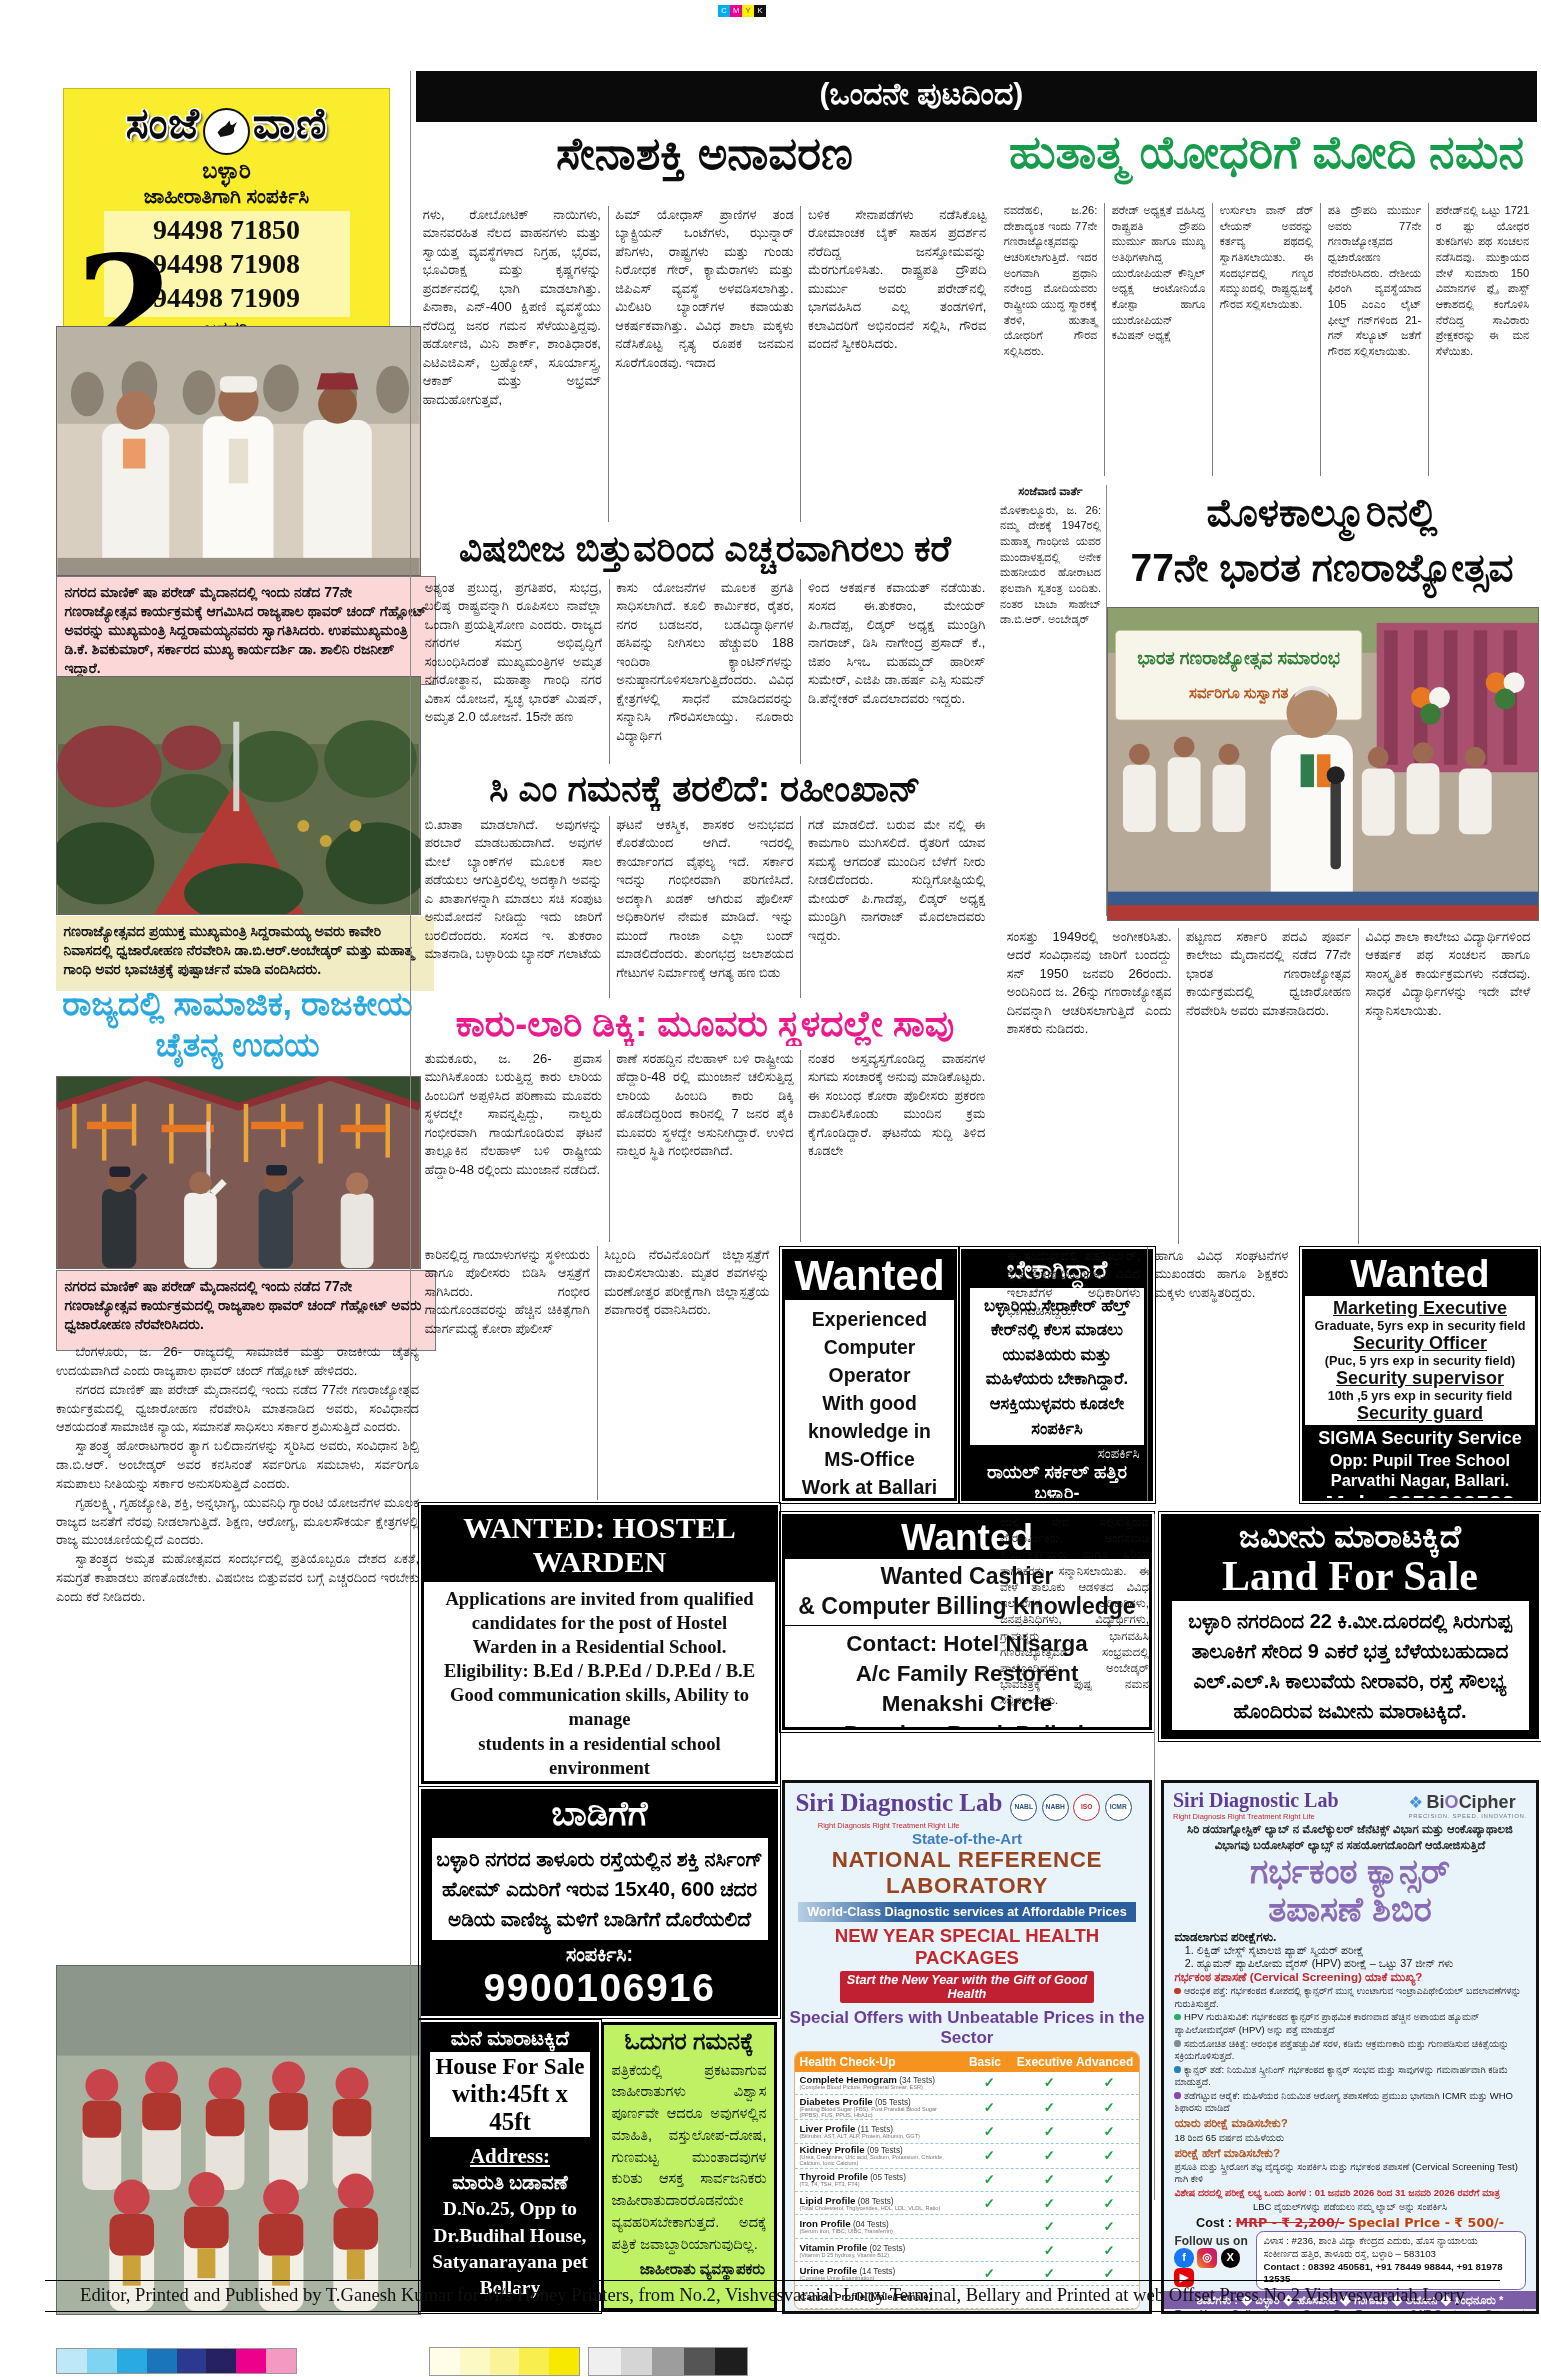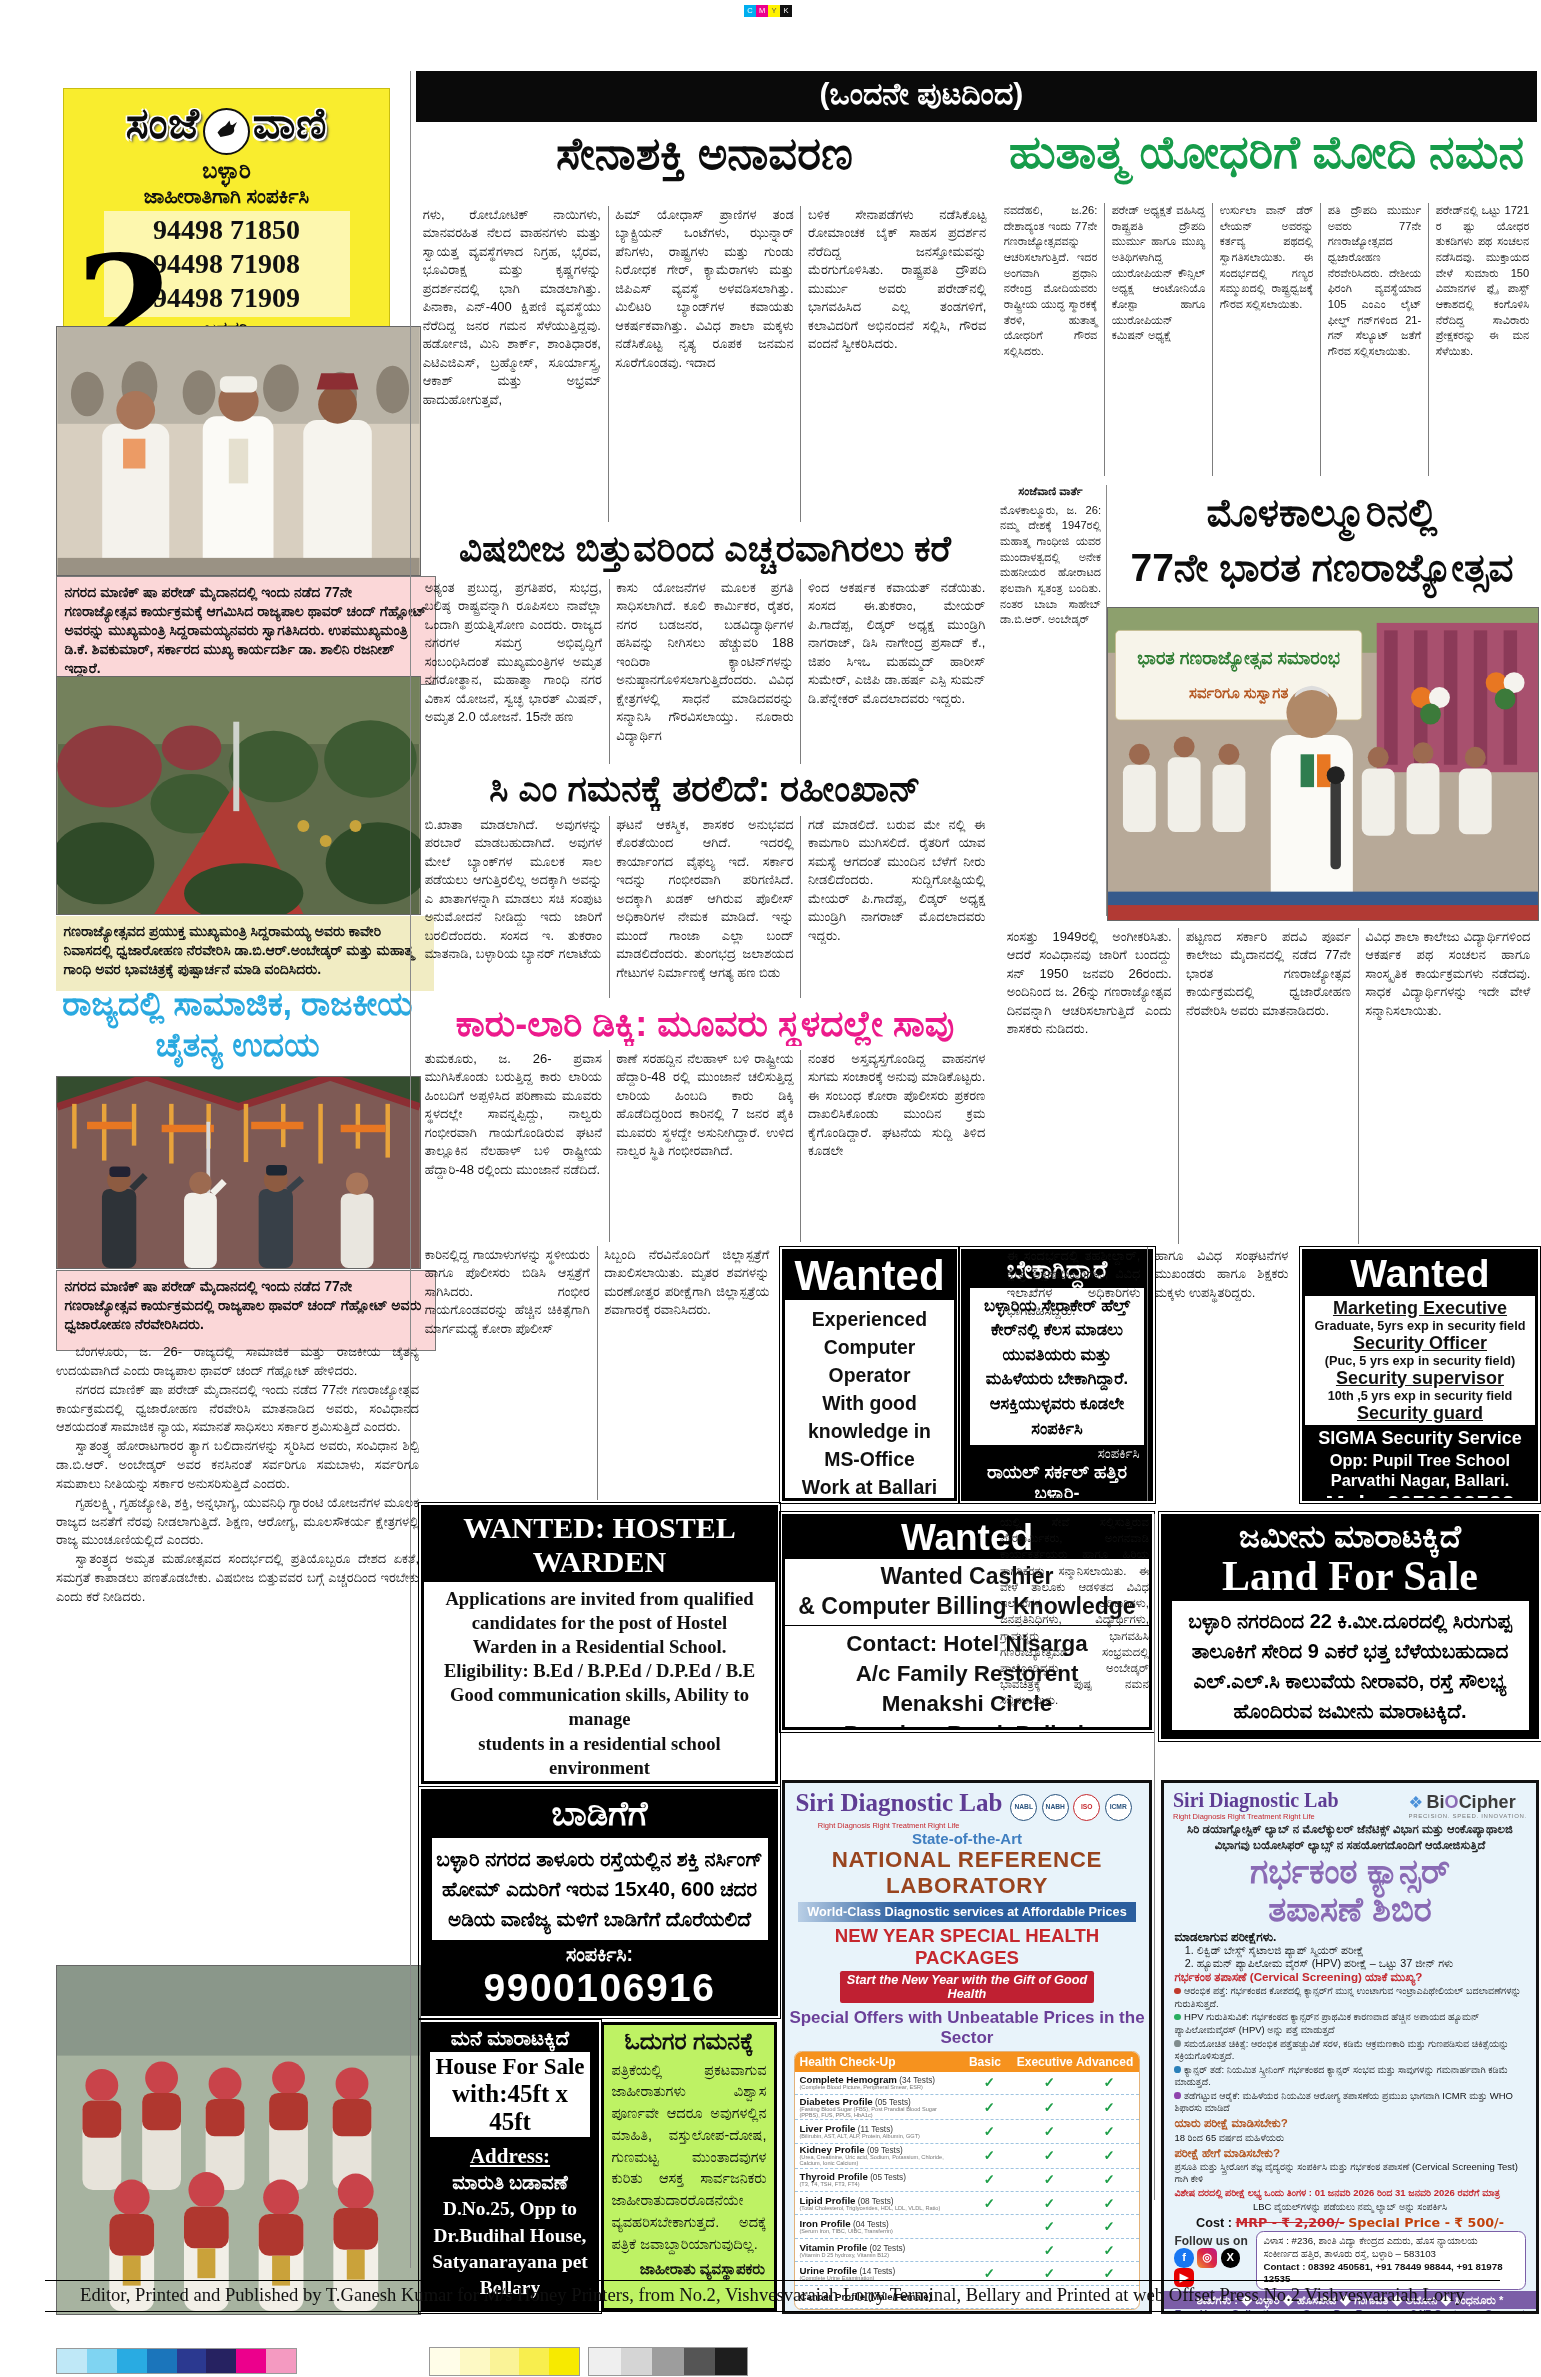--- a/index.html
+++ b/index.html
@@ -171,21 +171,21 @@
   #footerbar{border-top:1.5px solid #000;border-bottom:1.5px solid #000;
      font-family:"Liberation Serif",serif;font-size:18.6px;text-align:center;line-height:1.5;}
   .strip{display:flex;border:0.7px solid #999;}
   .strip div{flex:1;}
 </style>
 </head>
 <body>
 
 <div id="page">
 
-  <div class="abs" style="left:744px;top:1.5px;width:90px;height:22.4px;">
+  <div class="abs" style="left:718px;top:1.5px;width:90px;height:22.4px;">
     <span style="display:inline-block;width:12px;height:12px;background:#00aeef;color:#fff;font-size:7.5px;text-align:center;line-height:12px;">C</span><span style="display:inline-block;width:12px;height:12px;background:#ec008c;color:#fff;font-size:7.5px;text-align:center;line-height:12px;">M</span><span style="display:inline-block;width:12px;height:12px;background:#fff200;color:#555;font-size:7.5px;text-align:center;line-height:12px;">Y</span><span style="display:inline-block;width:12px;height:12px;background:#111;color:#fff;font-size:7.5px;text-align:center;line-height:12px;">K</span>
   </div>
 
   <div id="masthead" class="abs ctr" style="left:63px;top:88px;width:325px;height:280px;">
     <div style="padding-top:10.4px;">
       <span class="mh-logo">ಸಂಜೆ</span><span class="mh-dove"><svg width="39" height="39" viewBox="0 0 52 52">
             <circle cx="26" cy="26" r="24" fill="#ffffff"></circle>
             <path d="M14 30 Q22 18 34 20 L40 16 L36 24 Q38 32 28 34 L18 36 Z" fill="#111"></path>
             <path d="M22 24 L30 14 L32 22 Z" fill="#111"></path>
           </svg></span><span class="mh-logo">ವಾಣಿ</span>

